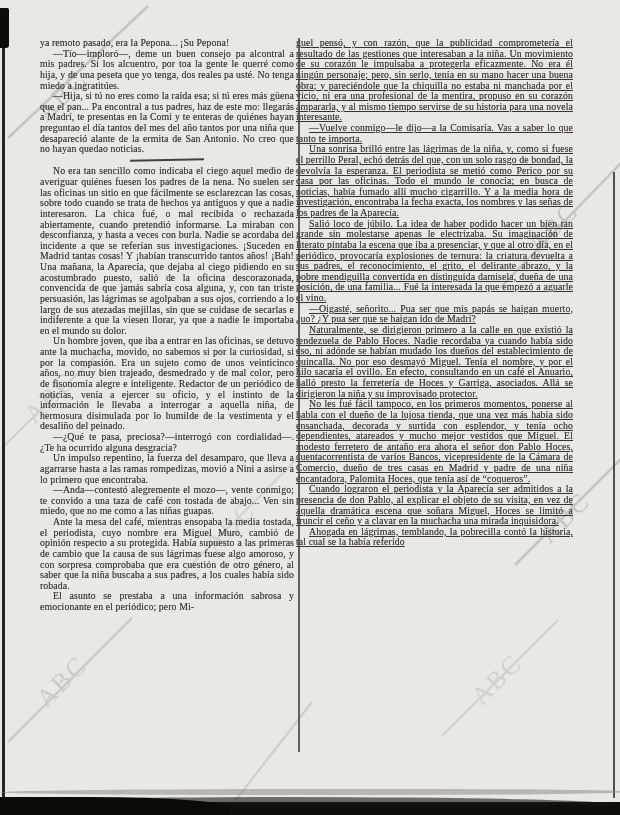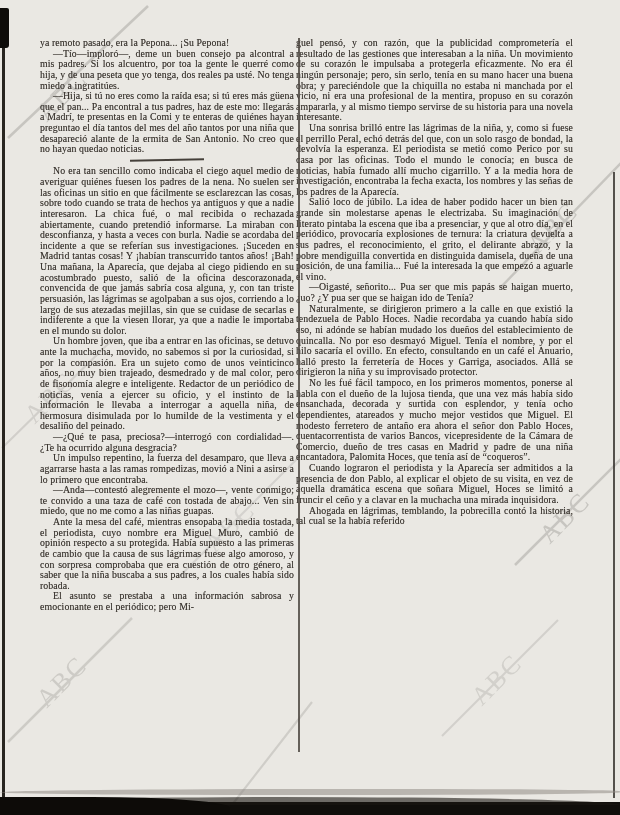--- a/index.html
+++ b/index.html
@@ -19,21 +19,21 @@
     display:flex;
   }
   .col{
     color:#38332e;
     font-size:9.8px;line-height:10.62px;
     text-align:justify;
     letter-spacing:0.1px;
     text-shadow:0 0 0.5px rgba(62,56,50,0.55);
   }
   .col-left{width:254px;}
-  .col-right{width:277px;margin-left:2px;}
+  .col-right{width:277px;margin-left:2px;text-decoration:underline;}
   .col p{margin:0;padding:0;}
   .col p.indent{text-indent:13px;}
   .col-rule{
     position:absolute;left:298px;top:38px;height:714px;width:1.5px;
     background:#4d4842;opacity:.85;
   }
   .section-divider{
     width:74px;height:2px;background:#45403a;
     margin:4.5px auto 5px auto;transform:rotate(-1.2deg);
   }
@@ -101,23 +101,24 @@
         <p class="indent">No era tan sencillo como indicaba el ciego aquel medio de averiguar quiénes fuesen los padres de la nena. No suelen ser las oficinas un sitio en que fácilmente se esclarezcan las cosas, sobre todo cuando se trata de hechos ya antiguos y que a nadie interesaron. La chica fué, o mal recibida o rechazada abiertamente, cuando pretendió informarse. La miraban con desconfianza, y hasta a veces con burla. Nadie se acordaba del incidente a que se referían sus investigaciones. ¡Suceden en Madrid tantas cosas! Y ¡habían transcurrido tantos años! ¡Bah! Una mañana, la Aparecía, que dejaba al ciego pidiendo en su acostumbrado puesto, salió de la oficina descorazonada, convencida de que jamás sabría cosa alguna, y, con tan triste persuasión, las lágrimas se agolpaban a sus ojos, corriendo a lo largo de sus atezadas mejillas, sin que se cuidase de secarlas e indiferente a que la viesen llorar, ya que a nadie le importaba en el mundo su dolor.</p>
         <p class="indent">Un hombre joven, que iba a entrar en las oficinas, se detuvo ante la muchacha, movido, no sabemos si por la curiosidad, si por la compasión. Era un sujeto como de unos veinticinco años, no muy bien trajeado, desmedrado y de mal color, pero de fisonomía alegre e inteligente. Redactor de un periódico de noticias, venía a ejercer su oficio, y el instinto de la información le llevaba a interrogar a aquella niña, de hermosura disimulada por lo humilde de la vestimenta y el desaliño del peinado.</p>
         <p class="indent">—¿Qué te pasa, preciosa?—interrogó con cordialidad—. ¿Te ha ocurrido alguna desgracia?</p>
         <p class="indent">Un impulso repentino, la fuerza del desamparo, que lleva a agarrarse hasta a las ramas rompedizas, movió a Nini a asirse a lo primero que encontraba.</p>
         <p class="indent">—Anda—contestó alegremente el mozo—, vente conmigo; te convido a una taza de café con tostada de abajo... Ven sin miedo, que no me como a las niñas guapas.</p>
         <p class="indent">Ante la mesa del café, mientras ensopaba la media tostada, el periodista, cuyo nombre era Miguel Muro, cambió de opinión respecto a su protegida. Había supuesto a las primeras de cambio que la causa de sus lágrimas fuese algo amoroso, y con sorpresa comprobaba que era cuestión de otro género, al saber que la niña buscaba a sus padres, a los cuales había sido robada.</p>
         <p class="indent">El asunto se prestaba a una información sabrosa y emocionante en el periódico; pero Mi-</p>
       </div>
     <div class="col col-right">
         <p>guel pensó, y con razón, que la publicidad comprometería el resultado de las gestiones que interesaban a la niña. Un movimiento de su corazón le impulsaba a protegerla eficazmente. No era él ningún personaje; pero, sin serlo, tenía en su mano hacer una buena obra; y pareciéndole que la chiquilla no estaba ni manchada por el vicio, ni era una profesional de la mentira, propuso en su corazón ampararla, y al mismo tiempo servirse de su historia para una novela interesante.</p>
+        <p class="indent">—Vuelve conmigo—le dijo—a la Comisaría. Vas a saber lo que tanto te importa.</p>
         <p class="indent">Una sonrisa brilló entre las lágrimas de la niña, y, como si fuese el perrillo Peral, echó detrás del que, con un solo rasgo de bondad, la devolvía la esperanza. El periodista se metió como Perico por su casa por las oficinas. Todo el mundo le conocía; en busca de noticias, había fumado allí mucho cigarrillo. Y a la media hora de investigación, encontraba la fecha exacta, los nombres y las señas de los padres de la Aparecía.</p>
         <p class="indent">Salió loco de júbilo. La idea de haber podido hacer un bien tan grande sin molestarse apenas le electrizaba. Su imaginación de literato pintaba la escena que iba a presenciar, y que al otro día, en el periódico, provocaría explosiones de ternura: la criatura devuelta a sus padres, el reconocimiento, el grito, el delirante abrazo, y la pobre mendiguilla convertida en distinguida damisela, dueña de una posición, de una familia... Fué la interesada la que empezó a aguarle el vino.</p>
-        <p class="indent">—Oigasté, señorito... Pua ser que mis papás se haigan muerto, ¿uo? ¿Y pua ser que se haigan ido de Tenía?</p>
+        <p class="indent">—Oigasté, señorito... Pua ser que mis papás se haigan muerto, ¿uo? ¿Y pua ser que se haigan ido de Madrí?</p>
         <p class="indent">Naturalmente, se dirigieron primero a la calle en que existió la tendezuela de Pablo Hoces. Nadie recordaba ya cuando había sido eso, ni adónde se habían mudado los dueños del establecimiento de quincalla. No por eso desmayó Miguel. Tenía el nombre, y por el hilo sacaría el ovillo. En efecto, consultando en un café el Anuario, halló presto la ferretería de Hoces y Garriga, asociados. Allá se dirigieron la niña y su improvisado protector.</p>
         <p class="indent">No les fué fácil tampoco, en los primeros momentos, ponerse al habla con el dueño de la lujosa tienda, que una vez más había sido ensanchada, decorada y surtida con esplendor, y tenía ocho dependientes, atareados y mucho mejor vestidos que Miguel. El modesto ferretero de antaño era ahora el señor don Pablo Hoces, cuentacorrentista de varios Bancos, vicepresidente de la Cámara de Comercio, dueño de tres casas en Madrid y padre de una niña encantadora, Palomita Hoces, que tenía así de “coqueros”.</p>
         <p class="indent">Cuando lograron el periodista y la Aparecía ser admitidos a la presencia de don Pablo, al explicar el objeto de su visita, en vez de aquella dramática escena que soñara Miguel, Hoces se limitó a fruncir el ceño y a clavar en la muchacha una mirada inquisidora.</p>
         <p class="indent">Ahogada en lágrimas, temblando, la pobrecilla contó la historia, tal cual se la había referido</p>
       </div>
   </div>
 
   <div class="col-rule"></div>
 
   <div class="edge-left"></div>

